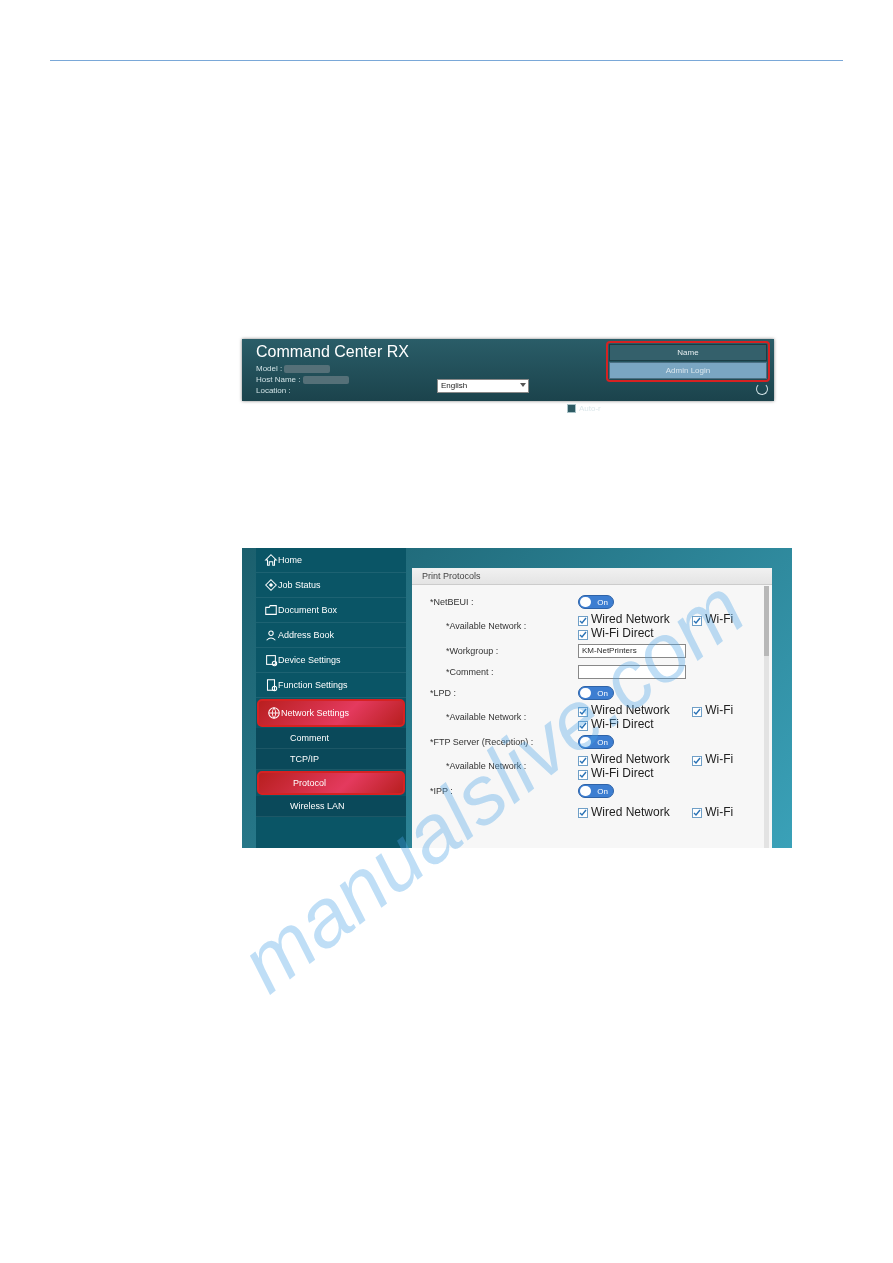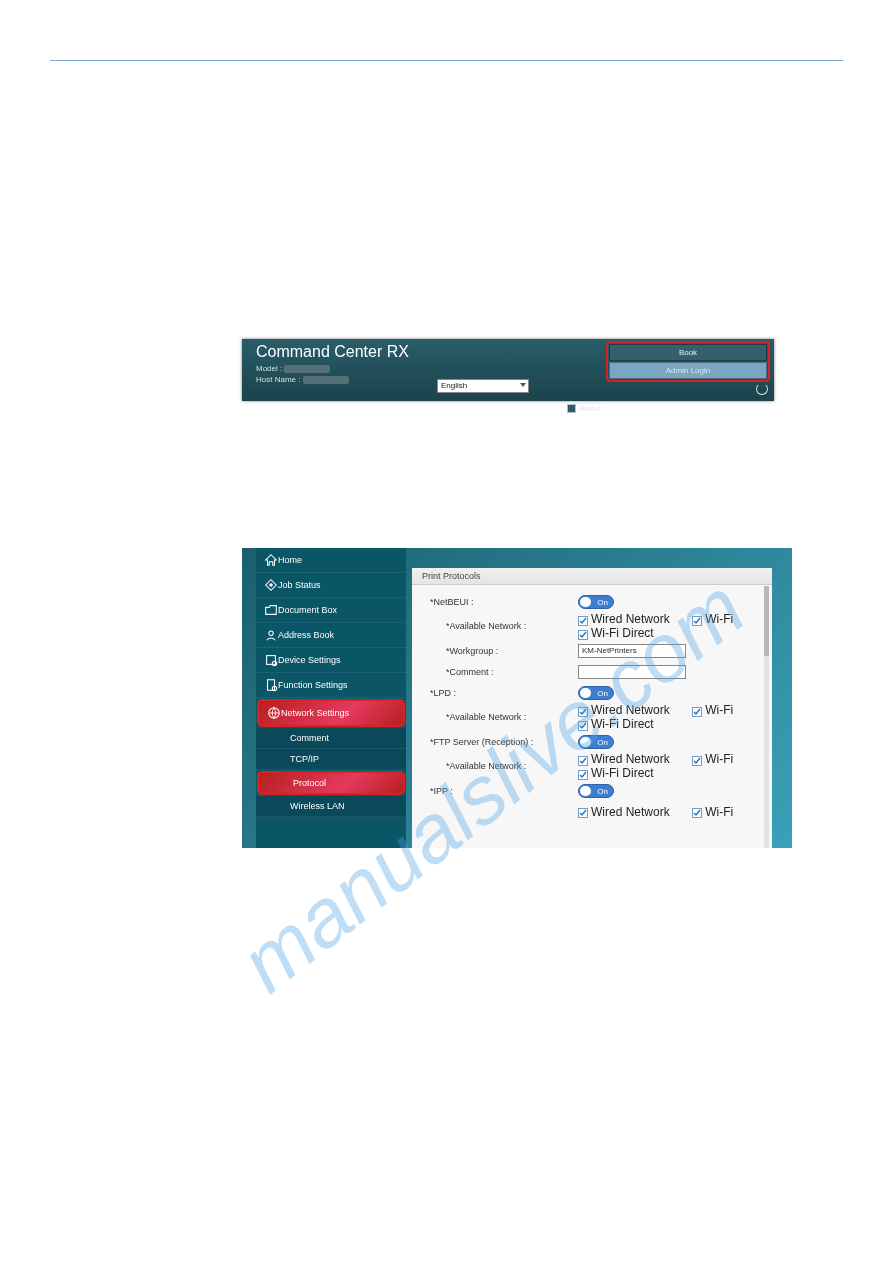--- a/index.html
+++ b/index.html
@@ -297,28 +297,29 @@
     <svg viewBox="0 0 650 650">
       <text x="325" y="430" text-anchor="middle" transform="rotate(-38 325 325)" font-family="Arial" font-size="82" font-style="italic" fill="#4aa3e6">manualslive.com</text>
     </svg>
   </div>
 
   <div class="fig1">
     <div class="title">Command Center RX</div>
     <div class="meta">
       <div><span class="label">Model :</span> <span class="blur"></span></div>
       <div><span class="label">Host Name :</span> <span class="blur"></span></div>
+      <div><span class="label">Location :</span></div>
     </div>
     <div class="lang-select">English</div>
     <div class="auto">
       <span class="cb"></span>
       <span>Auto-r</span>
     </div>
     <div class="login-box">
-      <div class="login-btn">Book</div>
+      <div class="login-btn">Name</div>
       <div class="admin-btn">Admin Login</div>
     </div>
     <div class="reload"></div>
   </div>
 
   <div class="fig2">
 
     <div class="sidebar">
       <div class="nav-item">
         <span class="ico">

